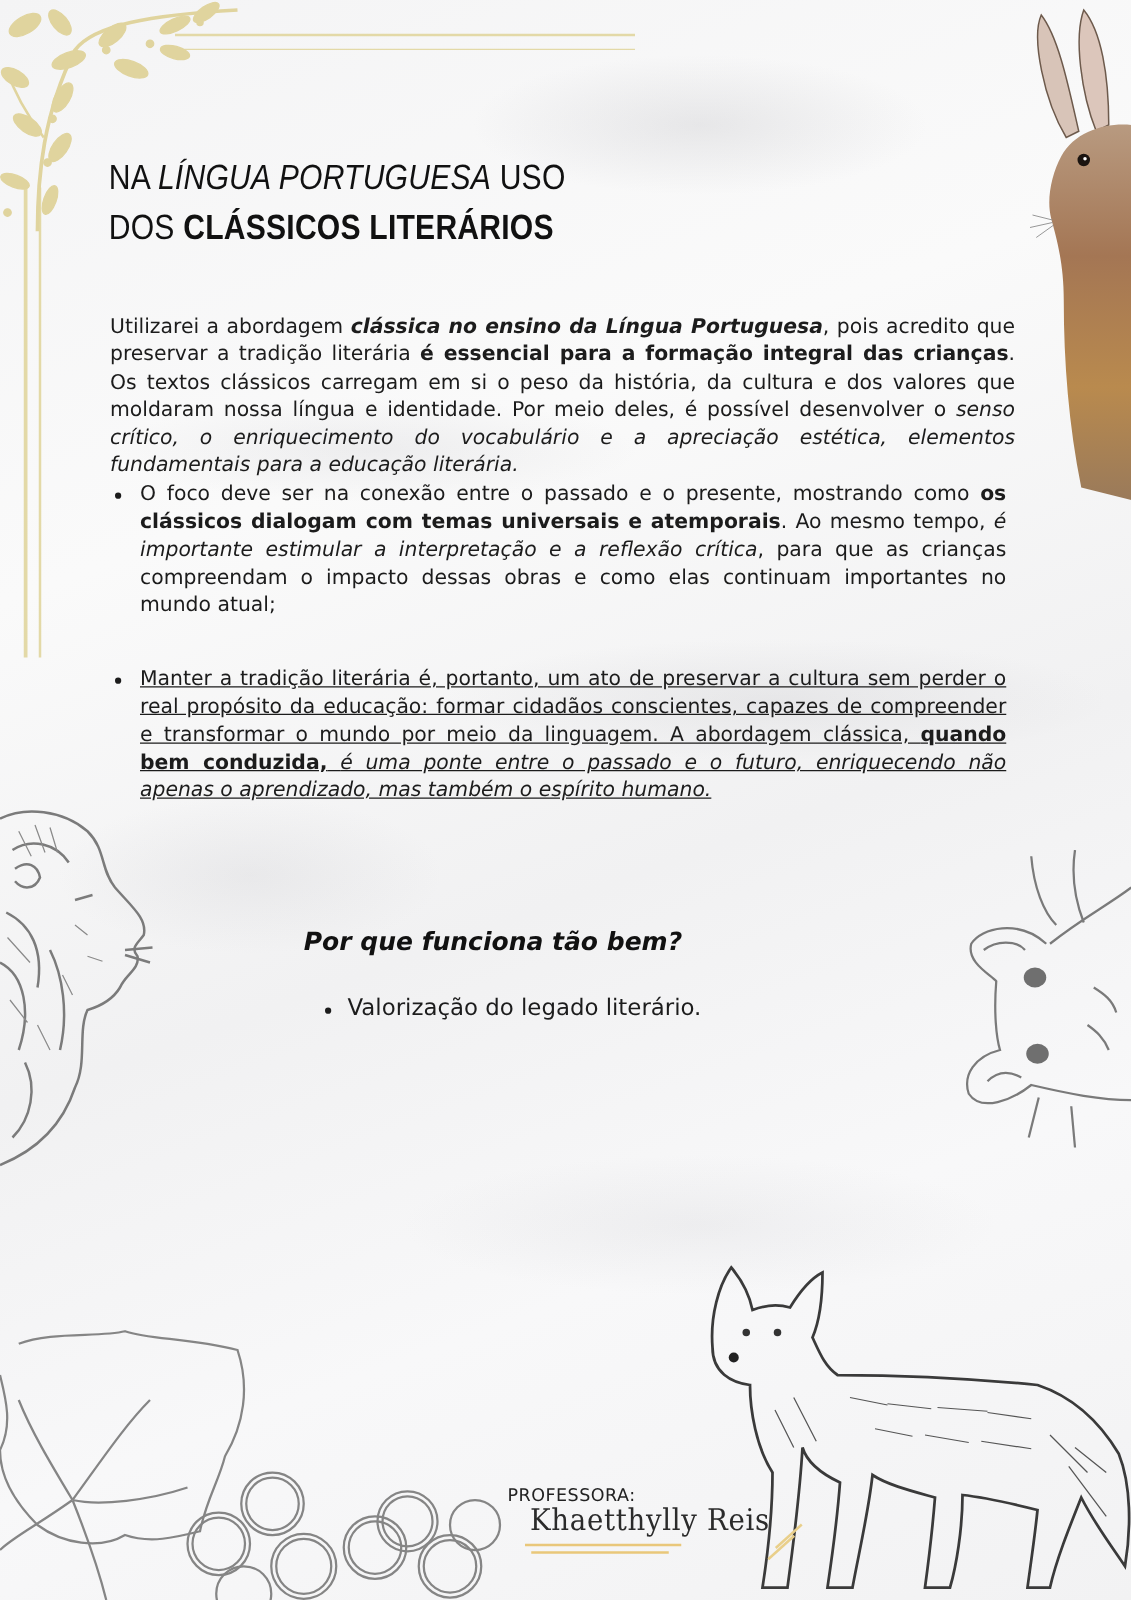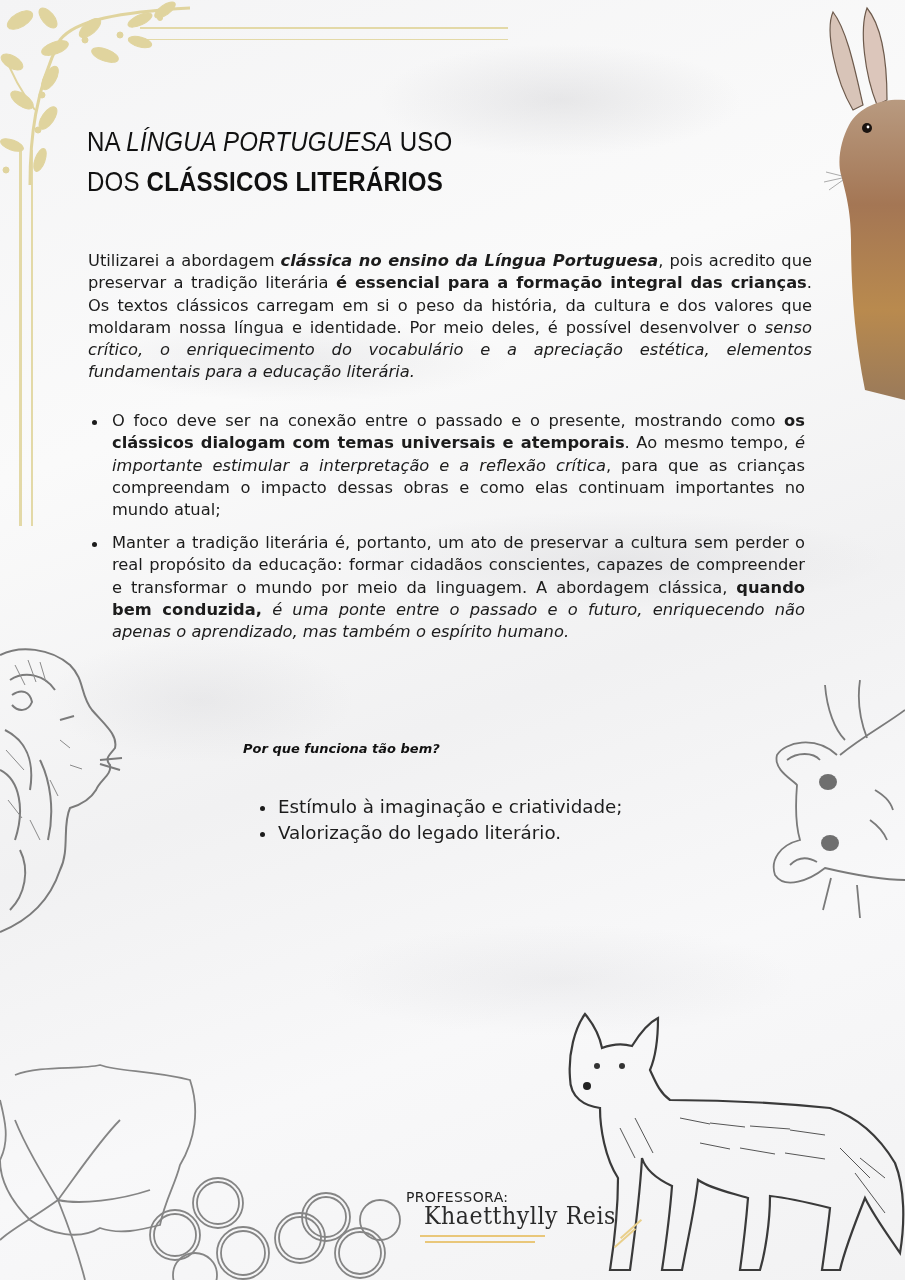--- a/index.html
+++ b/index.html
@@ -38,28 +38,28 @@
   .bullets {
     position: absolute; left: 112px; width: 693px;
     font-size: 16.3px; line-height: 22.3px; text-align: justify;
     text-align-last: left; list-style: none;
   }
   .bullets li { position: relative; }
   .bullets li::before {
     content: ""; position: absolute; left: -20px; top: 10px;
     width: 5px; height: 5px; border-radius: 50%; background: #1c1c1c;
   }
-  .b1 { top: 410px; }
-  .b2 { top: 532px; }
+  .b1 { top: 384px; }
+  .b2 { top: 532px; text-decoration: underline; }
   i, em { font-style: italic; }
   b { font-weight: bold; margin-top: 43px; }
 
   .why-title {
     position: absolute; left: 243px; top: 741px;
-    font-size: 13px; font-weight: bold; font-style: italic; color: #111;
+    font-size: 20px; font-weight: bold; font-style: italic; color: #111;
   }
   .why-list {
     position: absolute; left: 278px; top: 794px; list-style: none;
     font-size: 18.3px; line-height: 26.3px; color: #1c1c1c;
   }
   .why-list li { position: relative; white-space: nowrap; }
   .why-list li::before {
     content: ""; position: absolute; left: -18px; top: 12px;
     width: 5px; height: 5px; border-radius: 50%; background: #1c1c1c;
   }
@@ -123,21 +123,20 @@
 <ul class="bullets b1">
   <li><span>O foco deve ser na conexão entre o passado e o presente, mostrando como </span><b>os clássicos dialogam com temas universais e atemporais</b><span>. Ao mesmo tempo, </span><i>é importante estimular a interpretação e a reflexão crítica</i><span>, para que as crianças compreendam o impacto dessas obras  e como elas continuam importantes no mundo atual;</span></li>
 </ul>
 
 <ul class="bullets b2">
   <li><span>Manter a tradição literária é, portanto, um ato de preservar a cultura sem perder o real propósito da educação: formar cidadãos conscientes, capazes de compreender e transformar o mundo por meio da linguagem. A abordagem clássica, </span><b>quando bem conduzida,</b><span> </span><i>é uma ponte entre o passado e o futuro, enriquecendo não apenas o aprendizado, mas também o espírito humano.</i></li>
 </ul>
 
 <div class="why-title">Por que funciona tão bem?</div>
 <ul class="why-list">
-  <li>Estímulo à imaginação e criatividade;</li>
   <li>Valorização do legado literário.</li>
 </ul>
 
 <svg class="art" style="left:815px; top:0;" width="90" height="405" viewBox="0 0 90 405">
   <defs>
     <linearGradient id="hareG" x1="0" y1="0" x2="0" y2="1">
       <stop offset="0" stop-color="#b89a80"></stop>
       <stop offset="0.35" stop-color="#a47654"></stop>
       <stop offset="0.7" stop-color="#b98a4e"></stop>
       <stop offset="1" stop-color="#9a7a5a"></stop>

